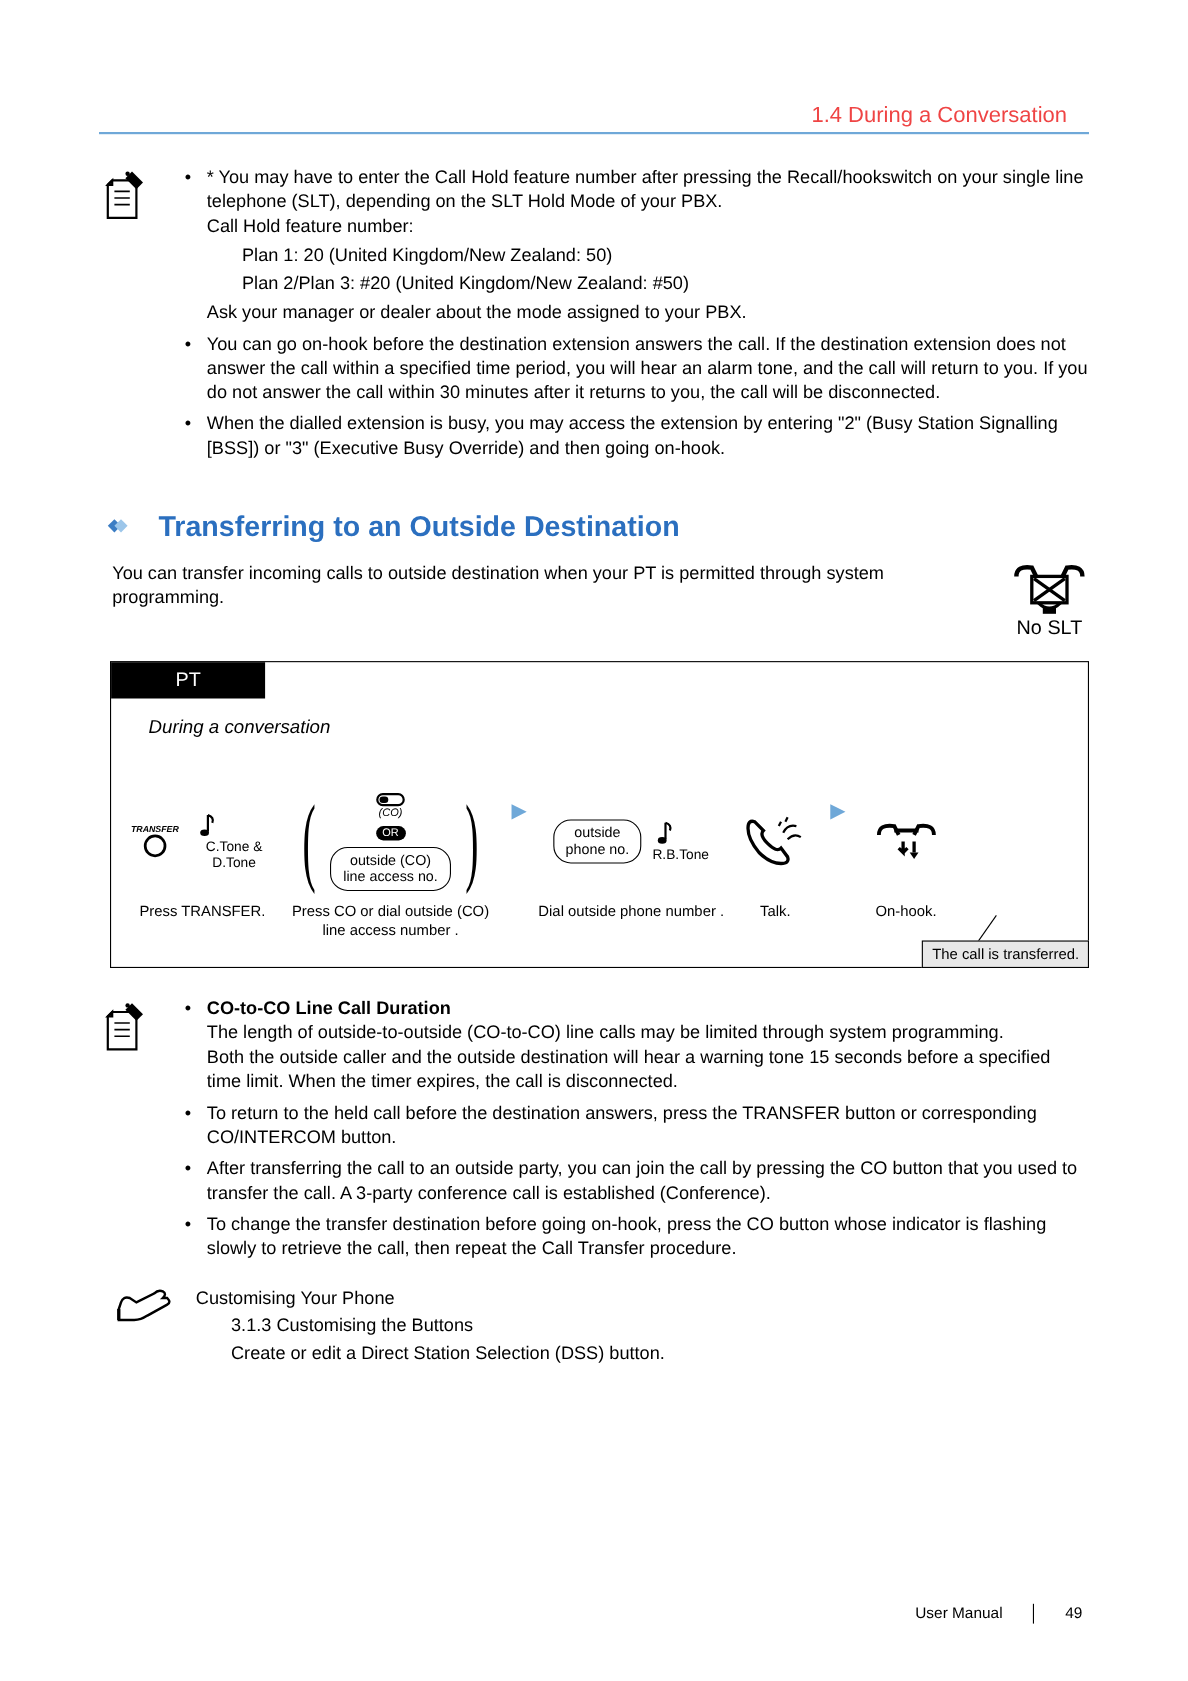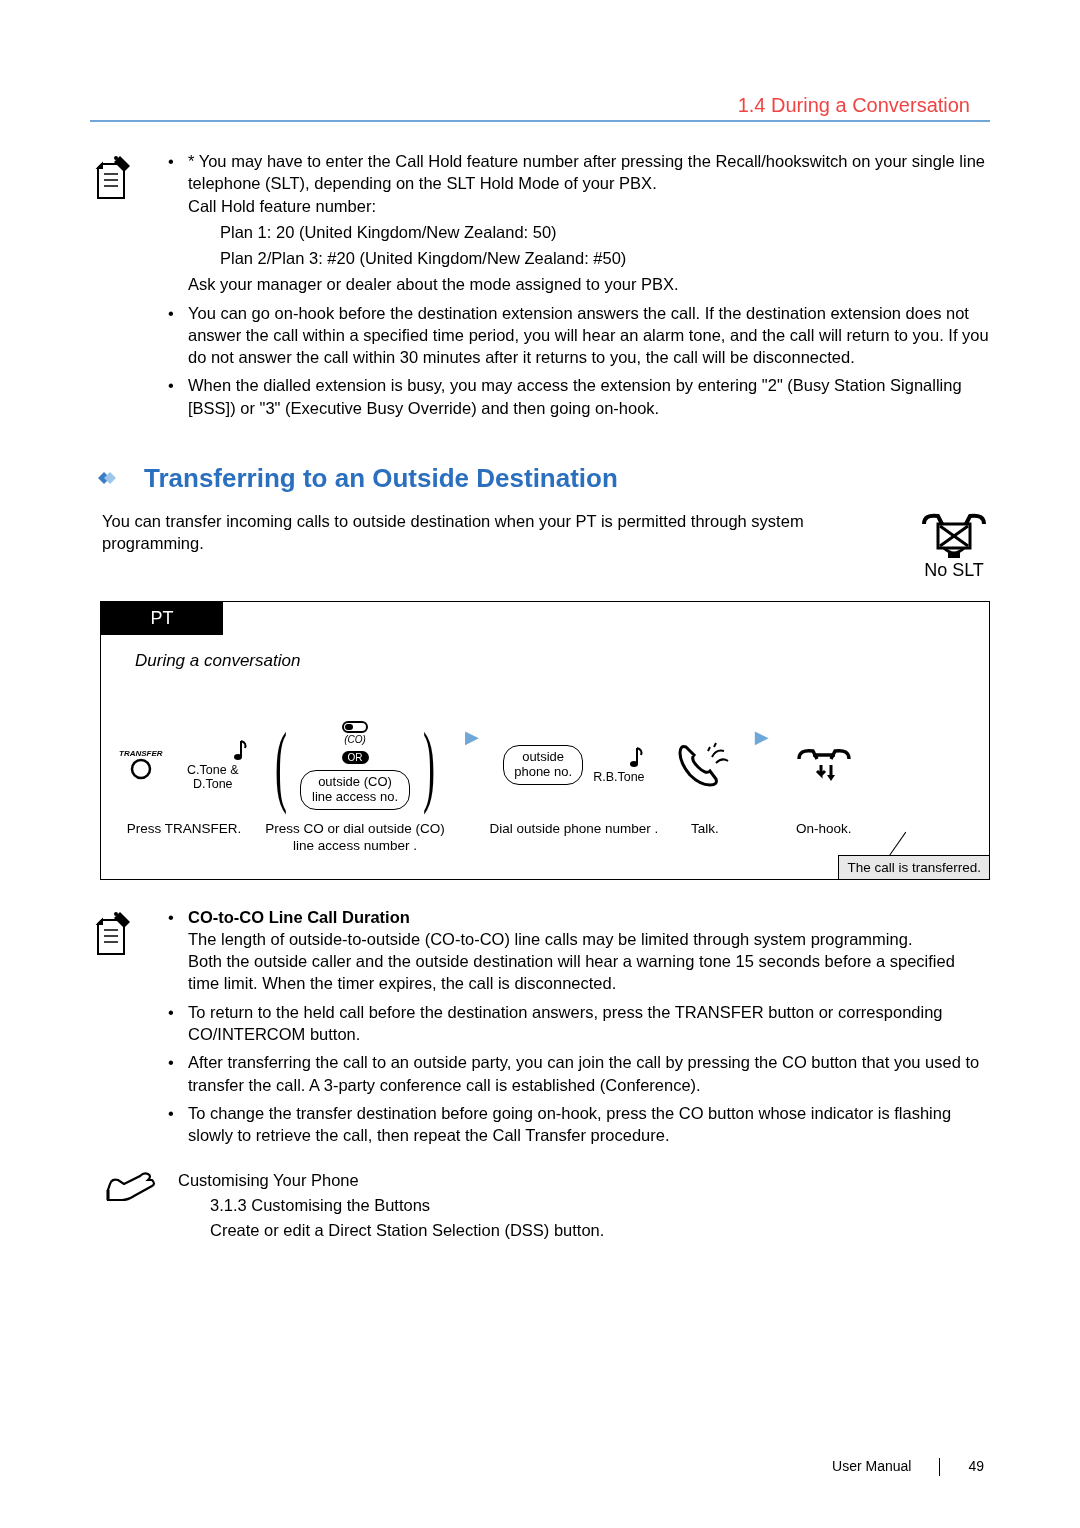--- a/index.html
+++ b/index.html
@@ -77,21 +77,21 @@
     border: 1px solid #000;
     margin: 20px 0 26px 10px;
     position: relative;
     padding-bottom: 24px;
   }
   .pt-tab {
     background: #000;
     color: #fff;
     font-size: 18px;
     padding: 6px 0;
-    width: 122px;
+    width: 140px;
     text-align: center;
   }
   .context-label {
     font-style: italic;
     font-size: 17px;
     margin: 16px 0 16px 34px;
   }
   .flow {
     display: flex;
     align-items: stretch;
@@ -113,21 +113,21 @@
     justify-content: center;
     gap: 8px;
   }
   .step-caption {
     font-size: 13.5px;
     text-align: center;
     margin-top: 6px;
     line-height: 1.25;
   }
   .tone-col {
-    display:flex; flex-direction:column; align-items:flex-end; justify-content:center;
+    display:flex; flex-direction:column; align-items:flex-start; justify-content:center;
   }
   .tone-label { font-size: 12.5px; text-align:center; line-height:1.1; }
   .pill {
     border: 1px solid #000;
     border-radius: 16px;
     padding: 4px 10px;
     font-size: 13px;
     text-align: center;
     line-height: 1.15;
     background:#fff;

